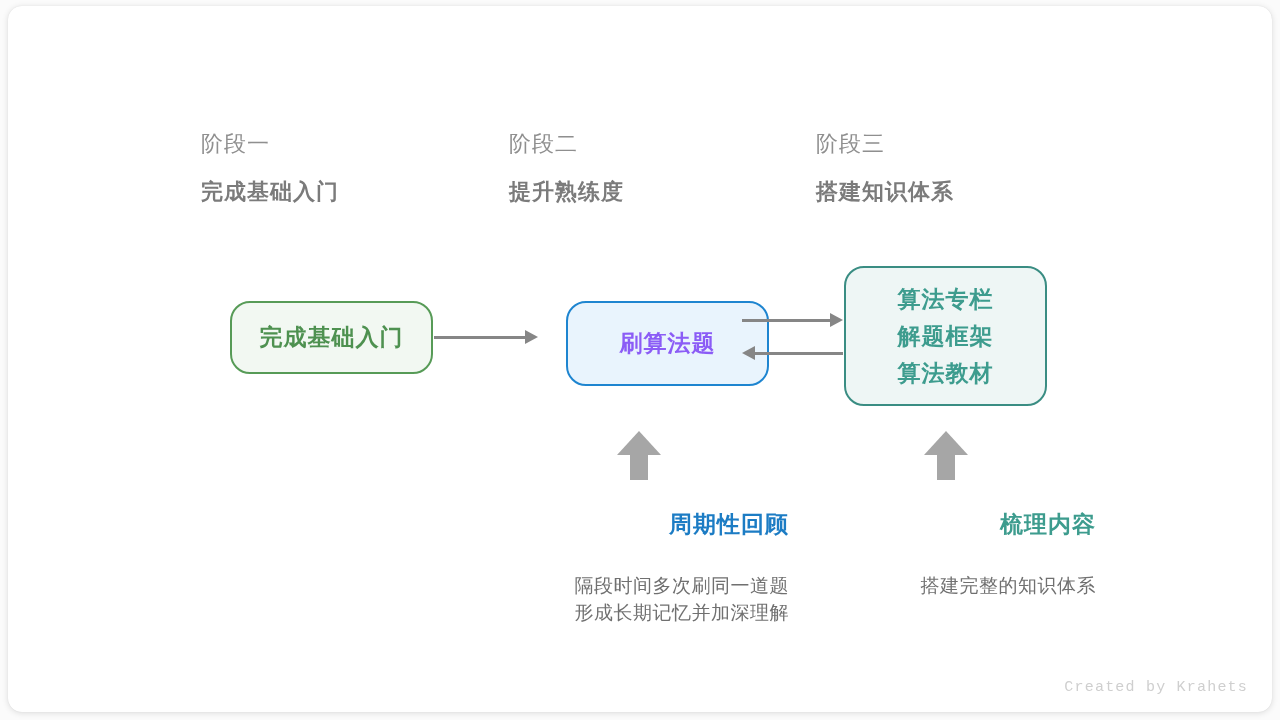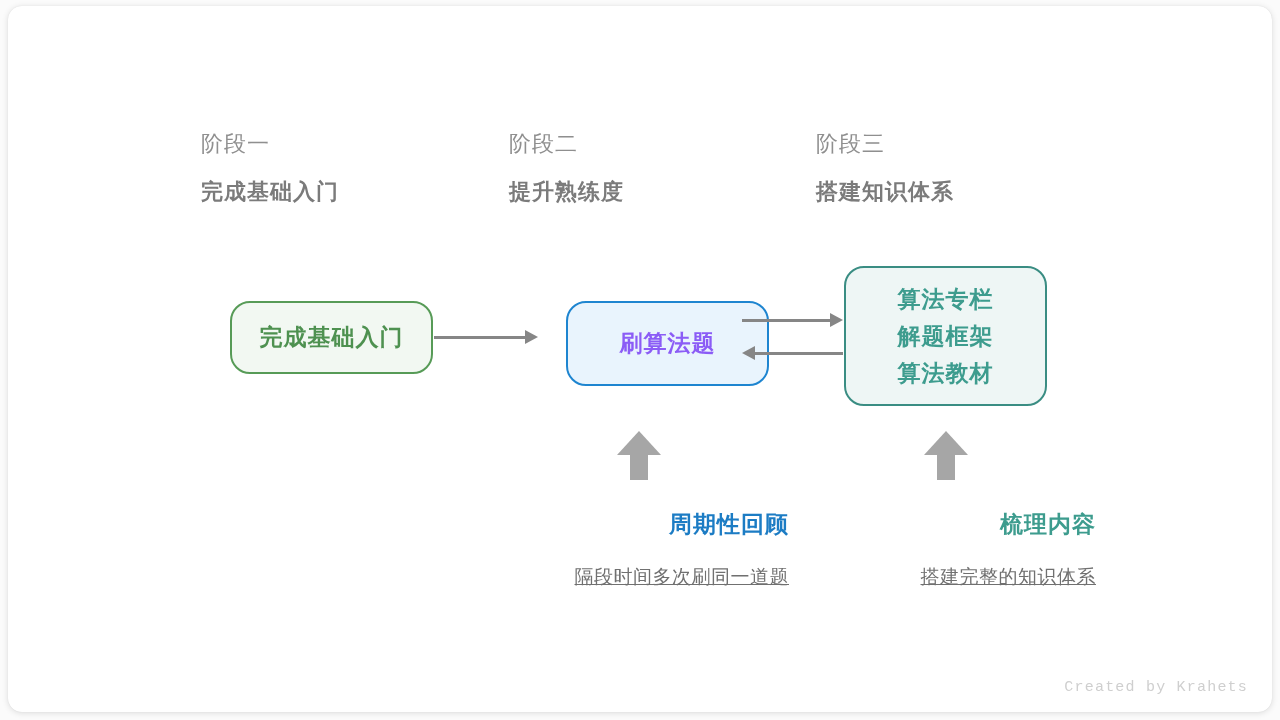--- a/index.html
+++ b/index.html
@@ -160,23 +160,22 @@
     font-size: 23px;
     font-weight: bold;
     line-height: 32px;
     letter-spacing: 1px;
     white-space: nowrap;
   }
   .note .note-desc {
     font-size: 19px;
     color: #707070;
     line-height: 27px;
-    margin-top: 23px;
+    margin-top: 32px;
     letter-spacing: 0.5px;
-    text-decoration: underline;
   }
   .note .note-desc div { white-space: nowrap; }
 
   #note-review  { left: 489px; top: 508px; }
   #note-summary { left: 796px; top: 508px; }
   #note-review  .note-title { color: #1c7cc4; }
   #note-summary .note-title { color: #3d9c8e; }
 
   
   #watermark {
@@ -242,20 +241,21 @@
   </div>
   <div class="up-arrow" id="up-arrow-summary">
     <div class="tip"></div>
     <div class="stem"></div>
   </div>
 
   <div class="note" id="note-review">
     <div class="note-title">周期性回顾</div>
     <div class="note-desc">
       <div>隔段时间多次刷同一道题</div>
+      <div>形成长期记忆并加深理解</div>
     </div>
   </div>
 
   <div class="note" id="note-summary">
     <div class="note-title">梳理内容</div>
     <div class="note-desc">
       <div>搭建完整的知识体系</div>
     </div>
   </div>
 

